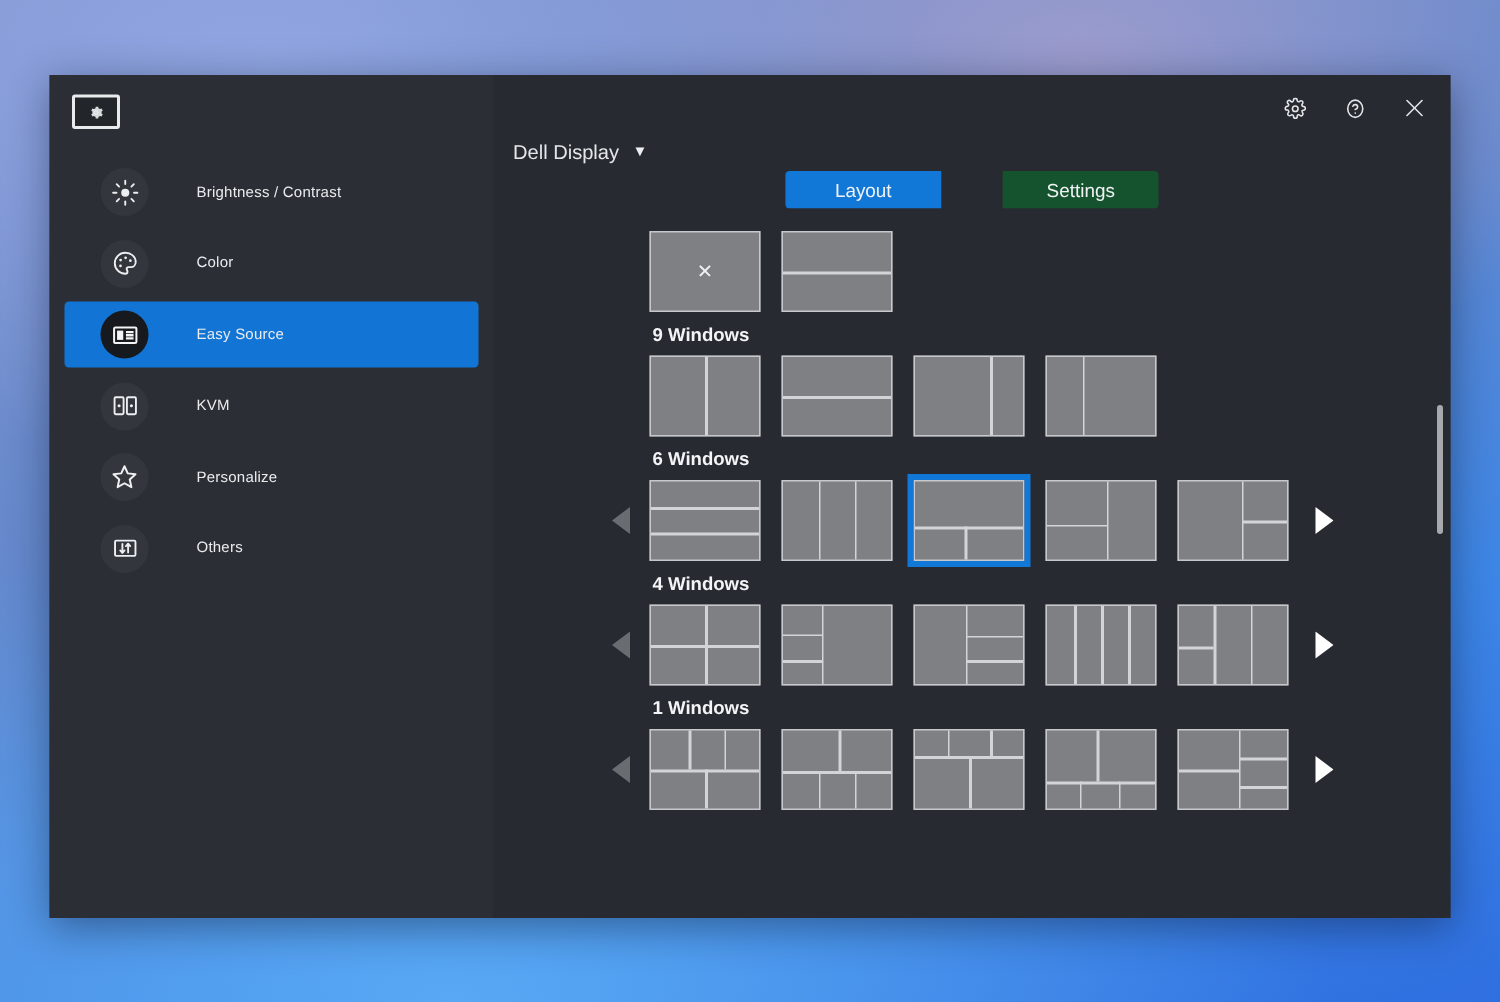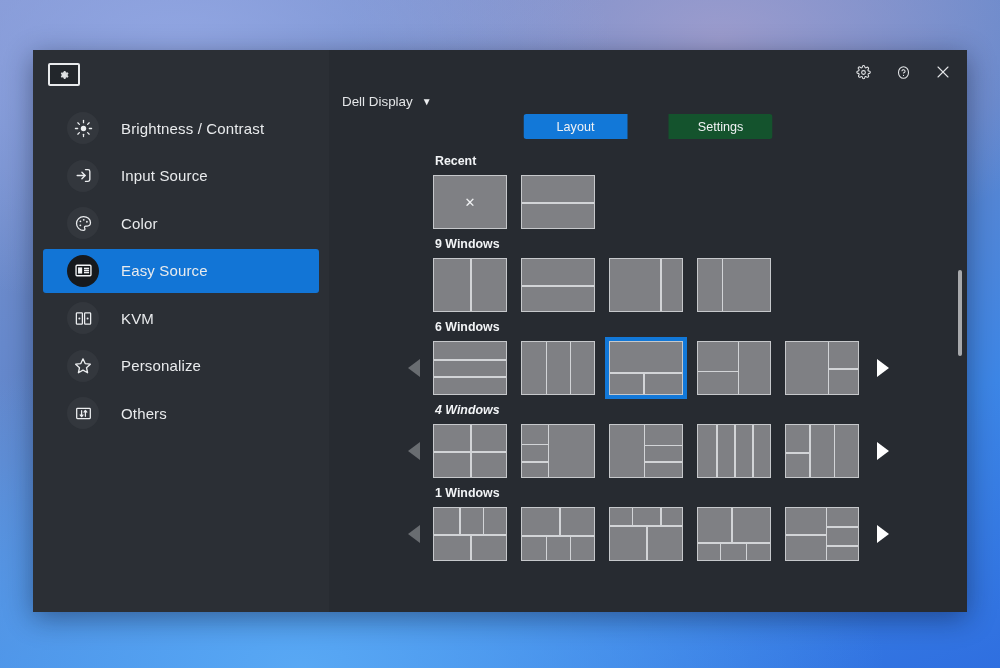--- a/index.html
+++ b/index.html
@@ -64,22 +64,22 @@
   .nav-item.active { background: #1275d6; }
   .nav-icon {
     width: 32px; height: 32px;
     border-radius: 50%;
     background: #33373d;
     display: flex; align-items: center; justify-content: center;
     flex: 0 0 32px;
   }
   .nav-item.active .nav-icon { background: #16191d; }
   .nav-label {
-    margin-left: 22px;
-    font-size: 15px;
+    margin-left: 32px;
+    font-size: 10px;
     letter-spacing: 0.15px;
     white-space: nowrap;
   }
   
   #main {
     flex: 1 1 auto;
     position: relative;
     background: #272b31;
     overflow: hidden;
   }
@@ -228,30 +228,20 @@
                 <line x1="19.4" y1="12" x2="22.2" y2="12"></line>
               <line x1="4.8" y1="4.8" x2="6.8" y2="6.8"></line>
                 <line x1="17.2" y1="17.2" x2="19.2" y2="19.2"></line>
               <line x1="19.2" y1="4.8" x2="17.2" y2="6.8"></line>
                 <line x1="6.8" y1="17.2" x2="4.8" y2="19.2"></line>
             </svg>
           </span>
           <span class="nav-label">Brightness / Contrast</span>
         </div>
 
-        <div class="nav-item">
-          <span class="nav-icon">
-            <svg width="19" height="19" viewBox="0 0 24 24" fill="none" stroke="#eceef0" stroke-width="1.7" stroke-linecap="round" stroke-linejoin="round">
-              <path d="M14.5 4.5h3.2A2.3 2.3 0 0 1 20 6.8v10.4a2.3 2.3 0 0 1-2.3 2.3h-3.2"></path>
-              <line x1="4" y1="12" x2="14" y2="12"></line>
-              <polyline points="10,8 14,12 10,16"></polyline>
-            </svg>
-          </span>
-          <span class="nav-label">Input Source</span>
-        </div>
 
         <div class="nav-item">
           <span class="nav-icon">
             <svg width="19" height="19" viewBox="0 0 24 24" fill="none" stroke="#eceef0" stroke-width="1.6">
               <path d="M12 3.2a8.8 8.8 0 1 0 0 17.6c1.3 0 1.9-.8 1.9-1.7 0-.9-.7-1.5-.7-2.3 0-.8.7-1.5 1.6-1.5h1.9a4.3 4.3 0 0 0 4.1-4.4C20.8 6.4 16.9 3.2 12 3.2z"></path>
               <circle cx="8.1" cy="9.3" r="1.15" fill="#eceef0" stroke="none"></circle>
               <circle cx="12.3" cy="7.4" r="1.15" fill="#eceef0" stroke="none"></circle>
               <circle cx="16.3" cy="9.8" r="1.15" fill="#eceef0" stroke="none"></circle>
               <circle cx="8.0" cy="14.3" r="1.15" fill="#eceef0" stroke="none"></circle>
             </svg>
@@ -339,21 +329,20 @@
       </div>
 
       <div id="tab-group">
         <div class="tab active">Layout</div>
         <div class="tab">Settings</div>
       </div>
 
       <div id="layout-scroll">
         <div id="sections-host">
             <div class="section" style="margin-bottom: 8px;">
-              <div class="section-title">Recent</div>
               <div class="thumb-row">
                 <div class="arrow disabled" style="color: rgb(233, 235, 237);"></div>
                 <div class="thumbs">
                   <div class="thumb">
                     <div class="close-x">✕</div>
                   </div>
                   <div class="thumb">
                     <div class="div-h" style="top: 50%;"></div>
                   </div>
                 </div>
@@ -409,21 +398,21 @@
                     <div style="position: absolute; background: rgb(210, 212, 215); height: 1.5px; top: 50%; left: 58%; width: 42%;"></div>
                   </div>
                 </div>
                 <div class="arrow" style="color: rgb(255, 255, 255); margin-left: 12px;">
                   <svg width="13" height="18" viewBox="0 0 13 18">
                     <polygon points="1,0 1,18 13,9" fill="currentColor"></polygon>
                   </svg>
                 </div>
               </div>
             </div>
-            <div class="section" style="margin-bottom: 8px; font-style: italic;">
+            <div class="section" style="margin-bottom: 8px;">
               <div class="section-title">4 Windows</div>
               <div class="thumb-row">
                 <div class="arrow disabled" style="color: rgb(233, 235, 237);">
                   <svg width="13" height="18" viewBox="0 0 13 18">
                     <polygon points="12,0 12,18 0,9" fill="currentColor"></polygon>
                   </svg>
                 </div>
                 <div class="thumbs">
                   <div class="thumb">
                     <div class="div-v" style="left: 50%;"></div>

